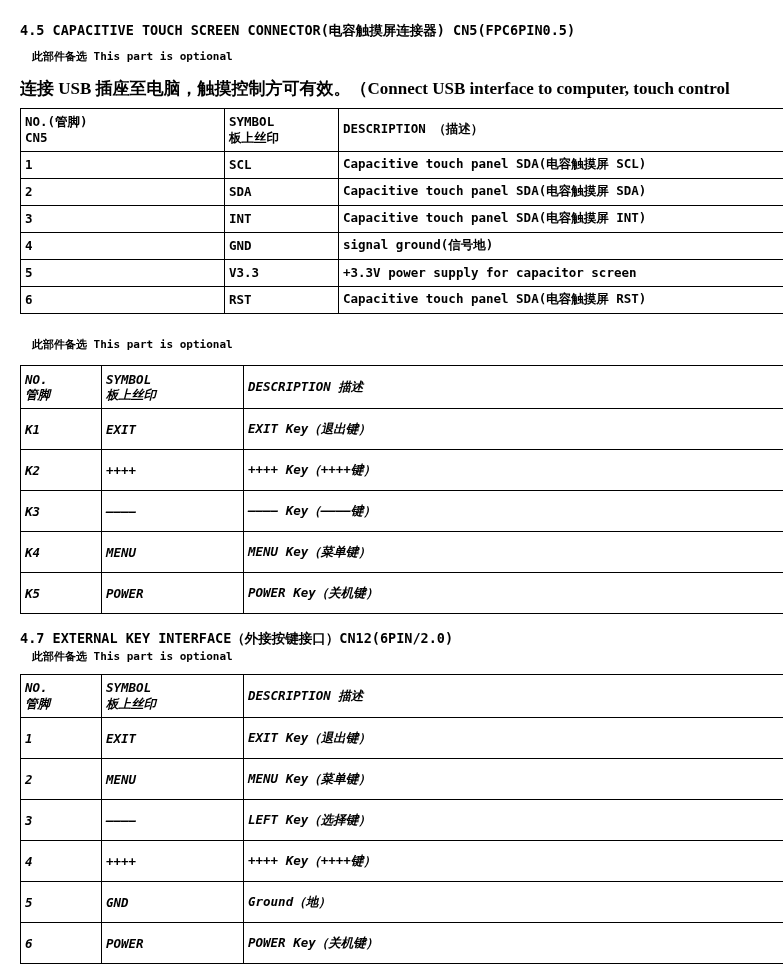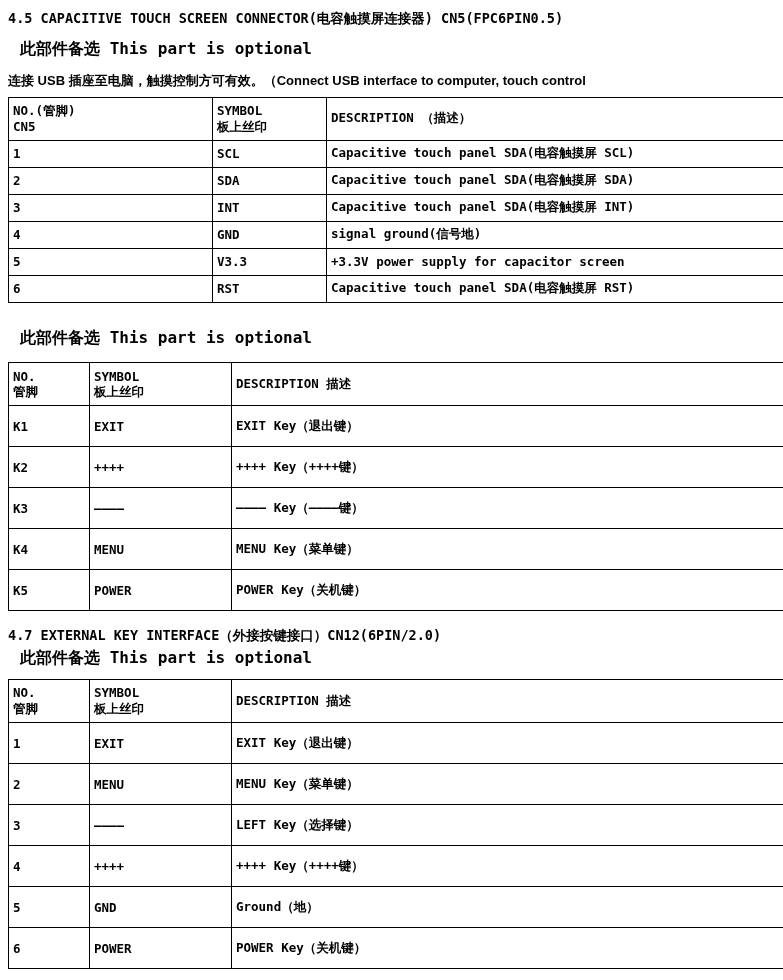--- a/index.html
+++ b/index.html
@@ -11,44 +11,44 @@
     width: 783px;
     height: 980px;
     font-family: "DejaVu Sans Mono", "Liberation Mono", monospace;
     color: #000000;
     -webkit-font-smoothing: antialiased;
   }
   .page {
     position: relative;
     width: 783px;
     height: 888px;
-    padding: 0;
+    padding: 12px;
     box-sizing: border-box;
   }
   .section-heading {
     font-family: "DejaVu Sans Mono", "Liberation Mono", monospace;
     font-weight: bold;
     font-size: 13.5px;
     letter-spacing: 0px;
     margin: 0 0 0 8px;
     padding: 0;
     line-height: 1.5;
     white-space: nowrap;
   }
   .subnote {
     font-family: "DejaVu Sans Mono", "Liberation Mono", monospace;
     font-weight: bold;
-    font-size: 16px;
+    font-size: 11px;
     margin: 0 12px 0 20px;
     line-height: 1.6;
   }
   .paragraph {
-    font-family: Liberation Sans, sans-serif;
-    font-weight: bold;
-    font-size: 13px;
+    font-family: Liberation Serif, serif;
+    font-weight: bold;
+    font-size: 17px;
     margin: 0 0 0 8px;
     line-height: 1.75;
   }
   table.spec {
     border-collapse: collapse;
     table-layout: fixed;
     margin: 4px 0 0 8px;
     border: 1.6px solid #000;
   }
   table.spec td, table.spec th {
@@ -69,21 +69,21 @@
   .t1 { width: 762px; }
   .t1 .c1 { width: 195px; }
   .t1 .c2 { width: 105px; }
   .t1 .c3 { width: 462px; }
   .t1 td { height: 22px; }
   .t1 .hrow td { height: 38px; }
   .t2 { width: 762px; }
   .t2 .c1 { width: 72px; }
   .t2 .c2 { width: 133px; }
   .t2 .c3 { width: 557px; }
-  .t2 td { height: 36px; }
+  .t2 td { height: 36px; font-style: italic; }
   .t2 .hrow td { height: 38px; }
   .spacer-sm { height: 8px; }
   .spacer-md { height: 14px; }
 </style>
 </head>
 <body>
 
 <div class="page">
 
   <div class="spacer-sm"></div>

